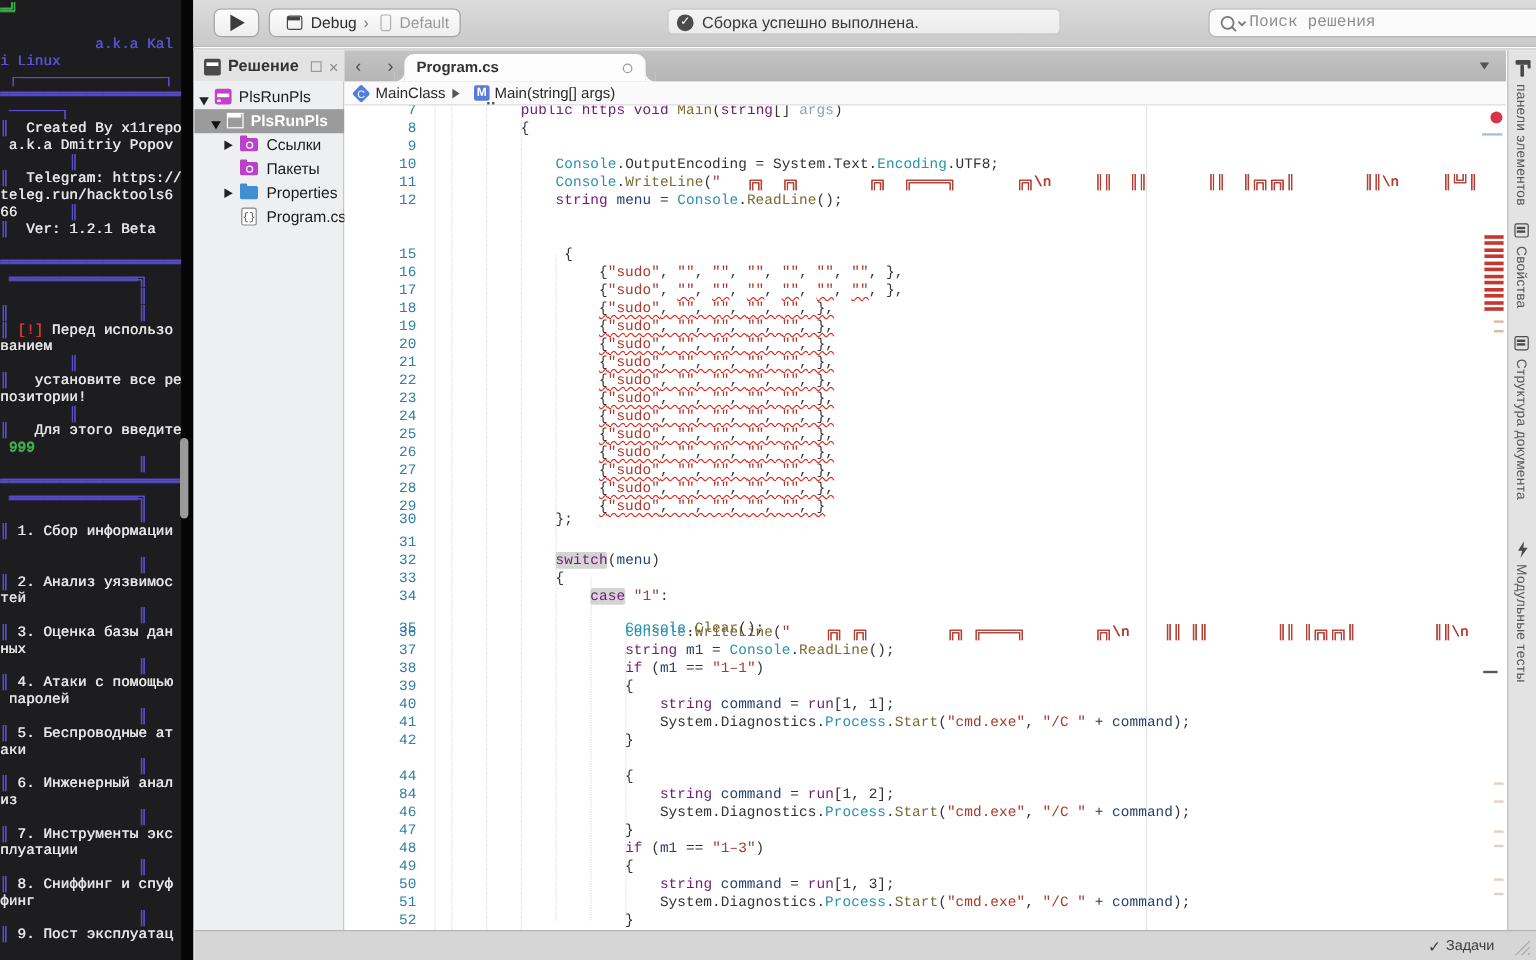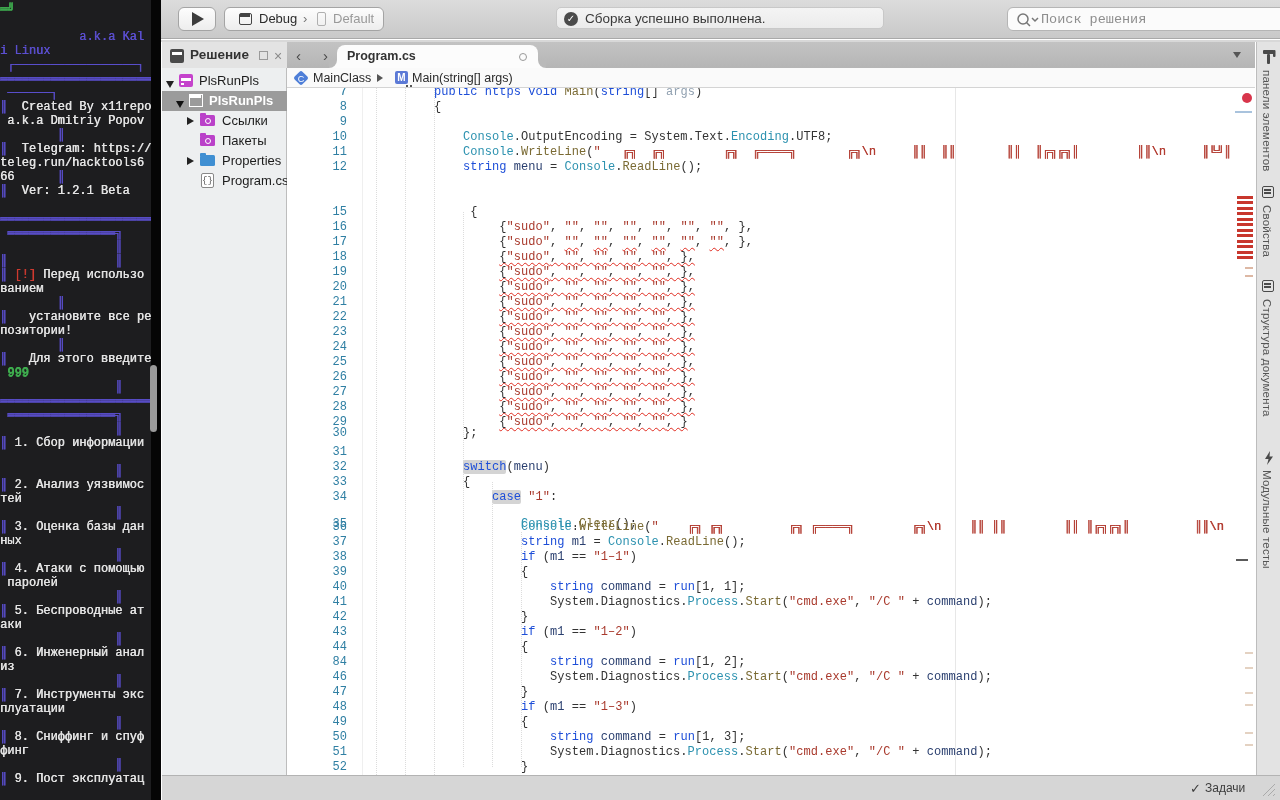--- a/index.html
+++ b/index.html
@@ -39,21 +39,21 @@
   #tab1 { position:absolute; left:50px; top:3px; width:201px; height:23px; background:#fcfcfc;
     border-radius:8px 8px 0 0; font-size:12.5px; font-weight:bold; color:#333; }
   #breadcrumb { left:287px; top:68px; width:968px; height:20px; background:#fafafa;
     border-bottom:1px solid #d4d4d4; font-size:12.5px; color:#2a2a2a; }
   #editor { left:287px; top:88px; width:968px; height:687px; background:#fff; overflow:hidden; }
   .l { position:absolute; left:0; width:968px; height:15px; }
   .num { position:absolute; left:0; width:60px; text-align:right;
     font-family:"Liberation Mono",monospace; font-size:12px; line-height:15px; color:#2f7fa3; }
   .cd { position:absolute; left:89px; font-family:"Liberation Mono",monospace;
     font-size:12px; line-height:15px; letter-spacing:0.045px; color:#333; white-space:pre; }
-  .kw { color:#1d4ed8;text-align:right; } .ty { color:#2b91af; } .mt { color:#7a6a33; }
+  .kw { color:#701a75;text-align:right; } .ty { color:#2b91af; } .mt { color:#7a6a33; }
   .st { color:#a93a2d; } .id { color:#2a3f6f; } .gy { color:#90a0b0; }
   .art { color:#b23b30; text-shadow:0.3px 0 0 currentColor; }
   .sq { text-decoration:underline; text-decoration-style:wavy; text-decoration-color:#e02b20;
         text-decoration-thickness:1px; text-underline-offset:2px; }
   .hl { background:#d4d4d4; border-radius:2px; }
   .guide { position:absolute; width:1px; border-left:1px dotted #dcdcdc; }
   #ruler { position:absolute; left:668px; top:0; width:1px; height:687px; background:#e7e7e7; }
   #gutline { position:absolute; left:75px; top:0; width:1px; height:687px; background:#efefef; }
   #sidebar { left:1256px; top:42px; width:24px; height:733px; background:#e3e3e3;
     border-left:1px solid #bdbdbd; }
@@ -362,24 +362,20 @@
       <span class="cd">                        <span class="kw">string</span> <span class="id">command</span> = <span class="kw">run</span>[1, 1];</span>
     </div>
 <div class="l" style="top:507px">
       <span class="num">41</span>
       <span class="cd">                        System.Diagnostics.<span class="ty">Process</span>.<span class="mt">Start</span>(<span class="st">"cmd.exe"</span>, <span class="st">"/C "</span> + <span class="id">command</span>);</span>
     </div>
 <div class="l" style="top:522px">
       <span class="num">42</span>
       <span class="cd">                    }</span>
     </div>
-<div class="l" style="top:537px">
-      <span class="num">43</span>
-      <span class="cd">                    <span class="kw">if</span> (<span class="id">m1</span> == <span class="st">"1–2"</span>)</span>
-    </div>
 <div class="l" style="top:552px">
       <span class="num">44</span>
       <span class="cd">                    {</span>
     </div>
 <div class="l" style="top:567px">
       <span class="num">84</span>
       <span class="cd">                        <span class="kw">string</span> <span class="id">command</span> = <span class="kw">run</span>[1, 2];</span>
     </div>
 <div class="l" style="top:582px">
       <span class="num">46</span>

